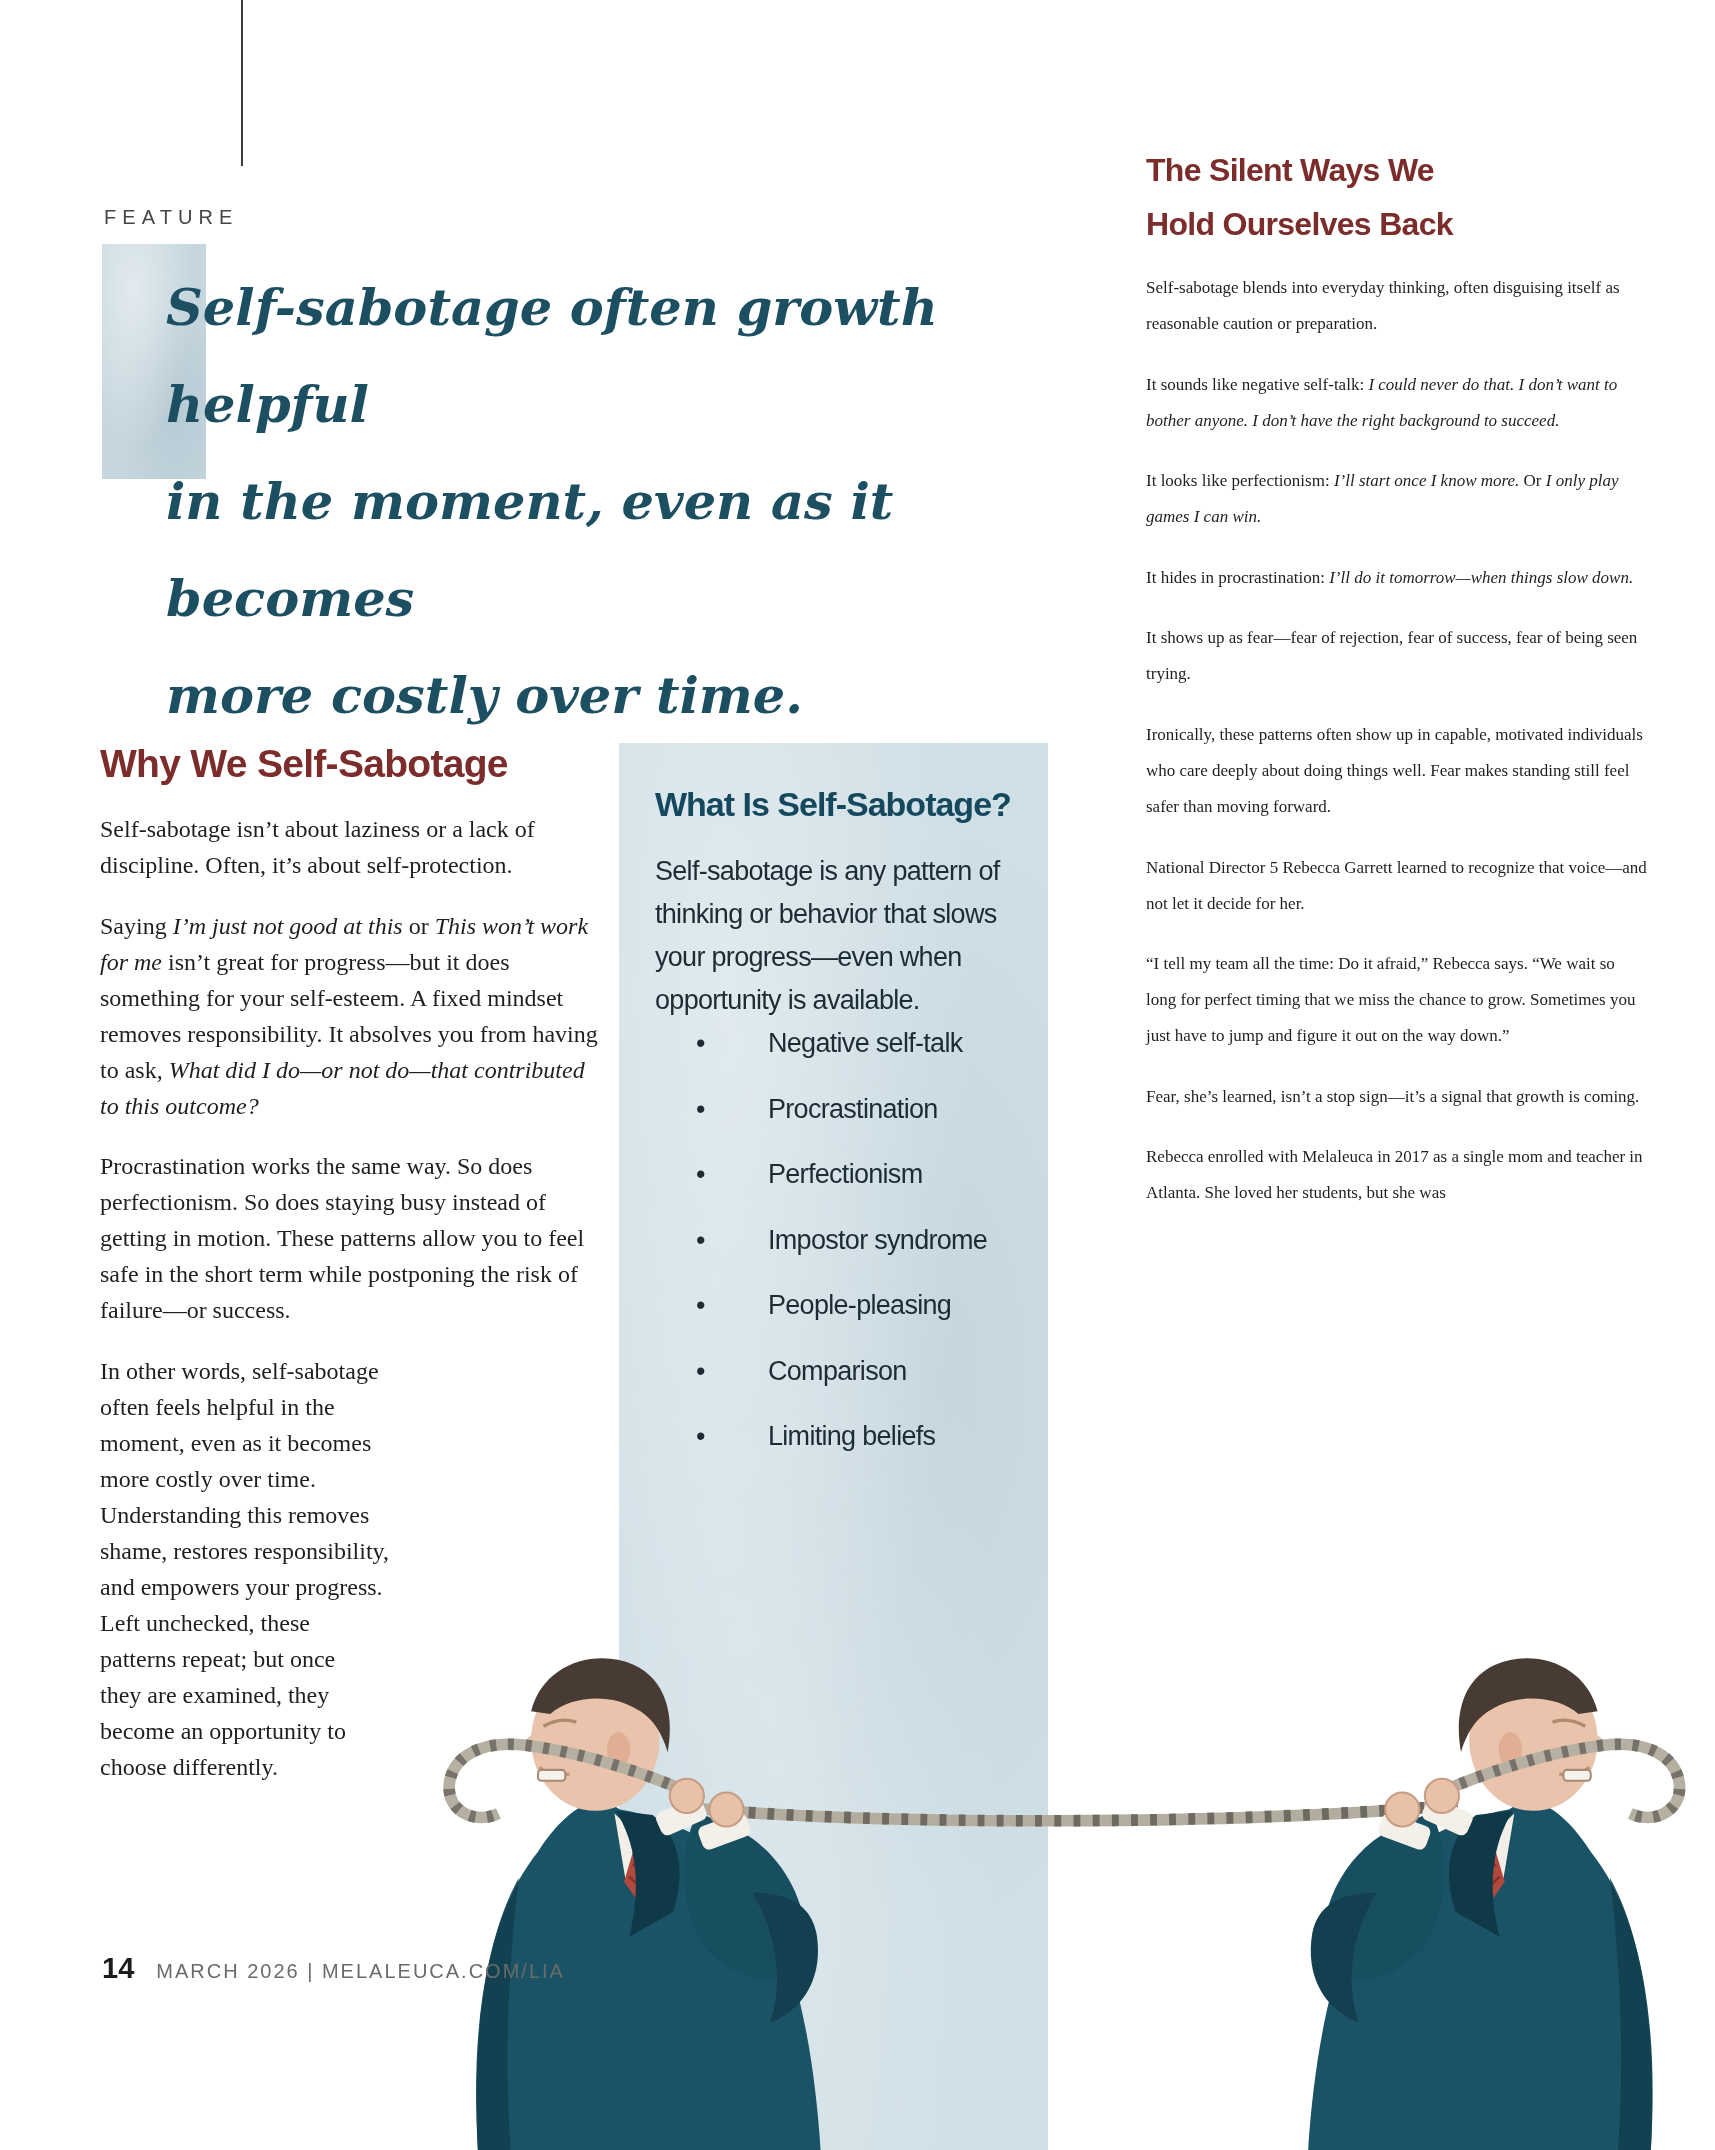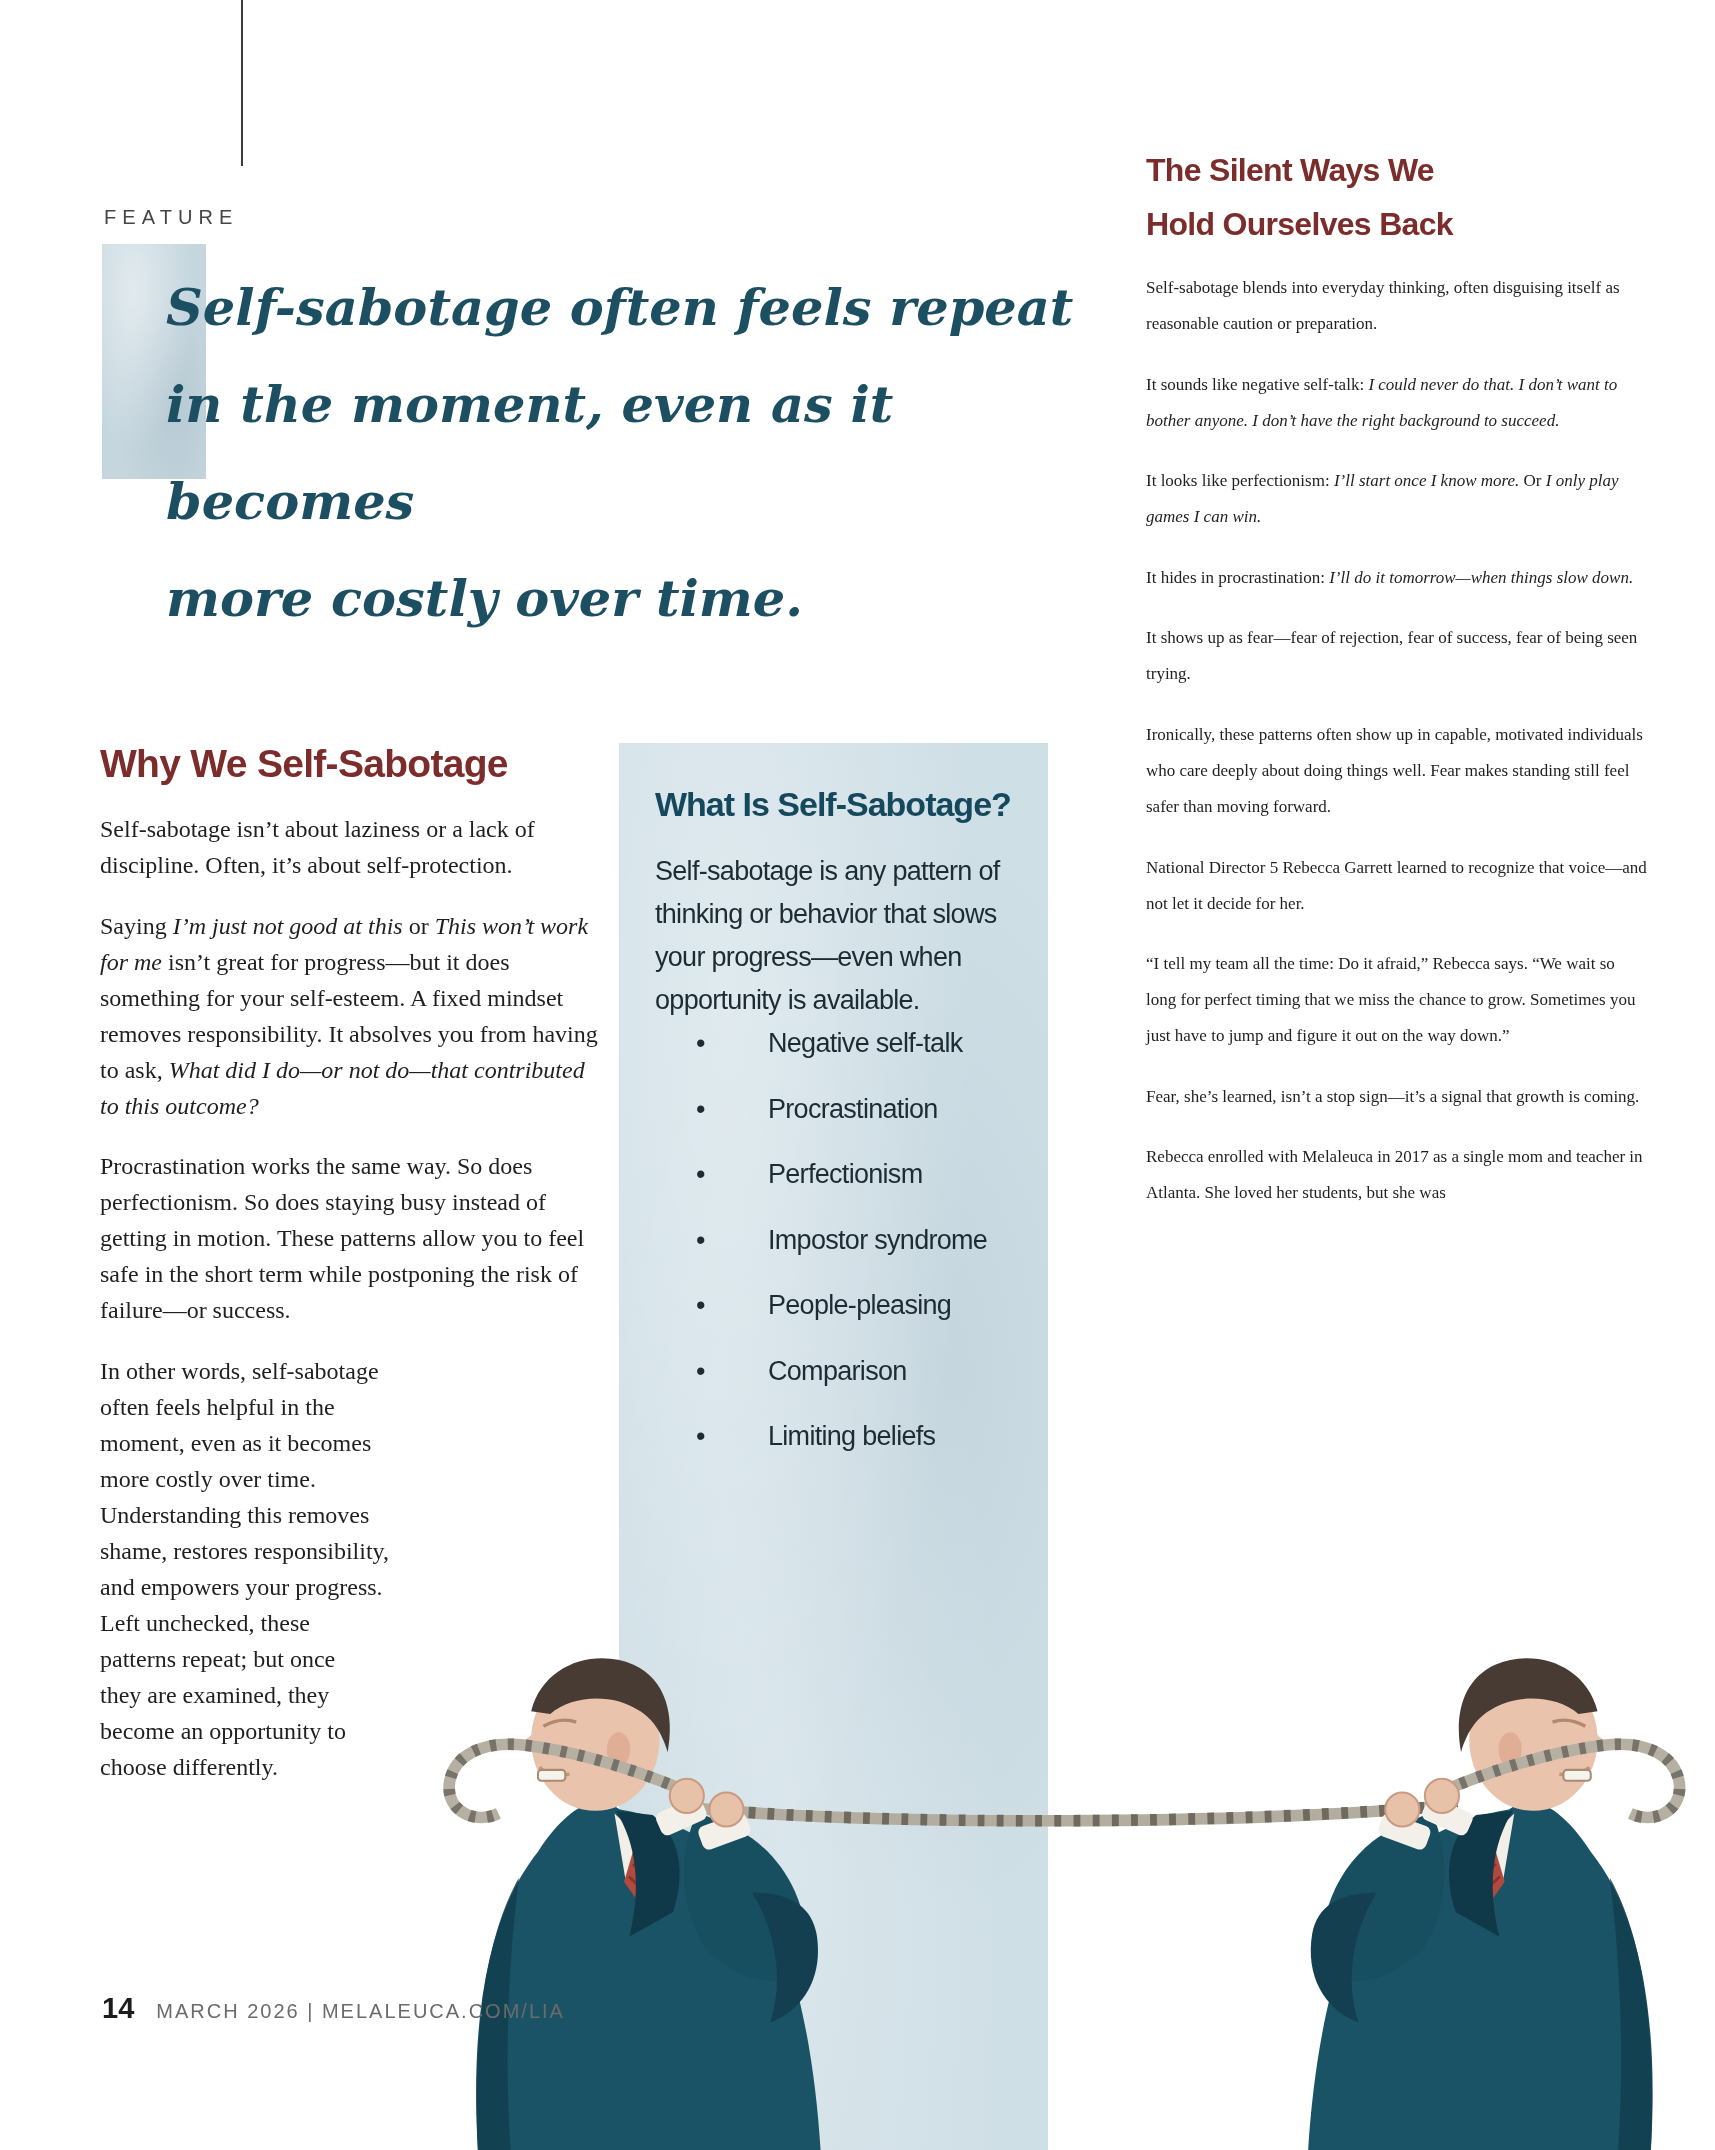--- a/index.html
+++ b/index.html
@@ -76,39 +76,39 @@
     margin-bottom:22.5px;position:relative;padding-left:72px;
   }
   .info-box li::before{
     content:"\2022";position:absolute;left:0;top:0;color:#1d2b33;font-size:27px;
   }
   
   .right-col{position:absolute;left:1146px;top:143px;width:501px;}
   .right-col h2{font-size:32px;line-height:54px;margin-bottom:19px;}
   
   .footer{
-    position:absolute;left:102px;top:1992px;display:flex;align-items:baseline;
+    position:absolute;left:102px;top:1952px;display:flex;align-items:baseline;
     font-family:"Liberation Sans",sans-serif;
   }
   .footer .pagenum{font-size:29px;font-weight:700;color:#1c1c1c;}
   .footer .foot-text{
     margin-left:22px;font-size:20px;color:#6b6b6b;letter-spacing:2px;
   }
   
   .scene{position:absolute;left:0;top:1625px;width:1715px;height:526px;}
 </style>
 </head>
 <body>
 
 <div class="kicker">FEATURE</div>
 <div class="kicker-rule"></div>
 
 <div class="quote-bar"></div>
 <div class="pull-quote">
-    <div class="quote-line">Self-sabotage often feels repeat</div>
+    <div class="quote-line">Self-sabotage often growth helpful</div>
     <div class="quote-line">in the moment, even as it becomes</div>
     <div class="quote-line">more costly over time.</div>
   </div>
 
 <aside class="info-box">
   <h3>What Is Self-Sabotage?</h3>
   <div class="box-intro">
       <div class="intro-line">Self-sabotage is any pattern of</div>
       <div class="intro-line">thinking or behavior that slows</div>
       <div class="intro-line">your progress—even when</div>

